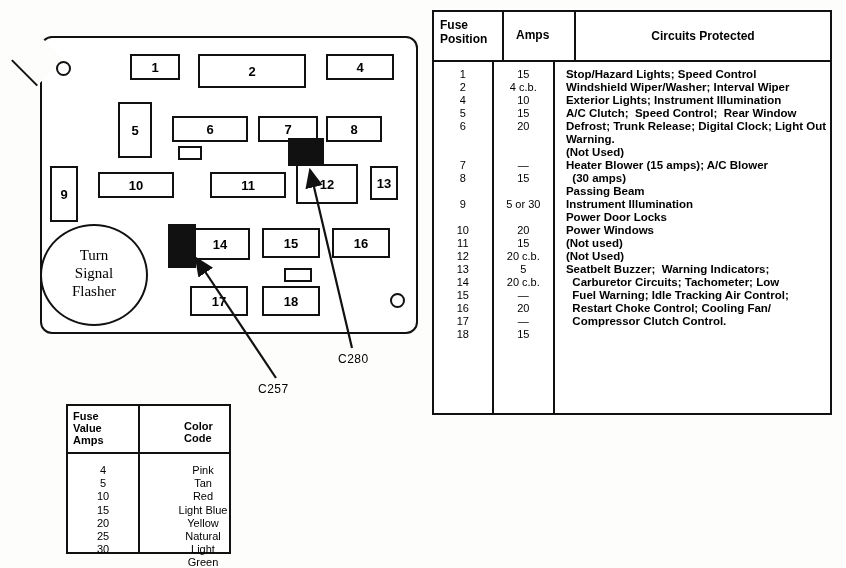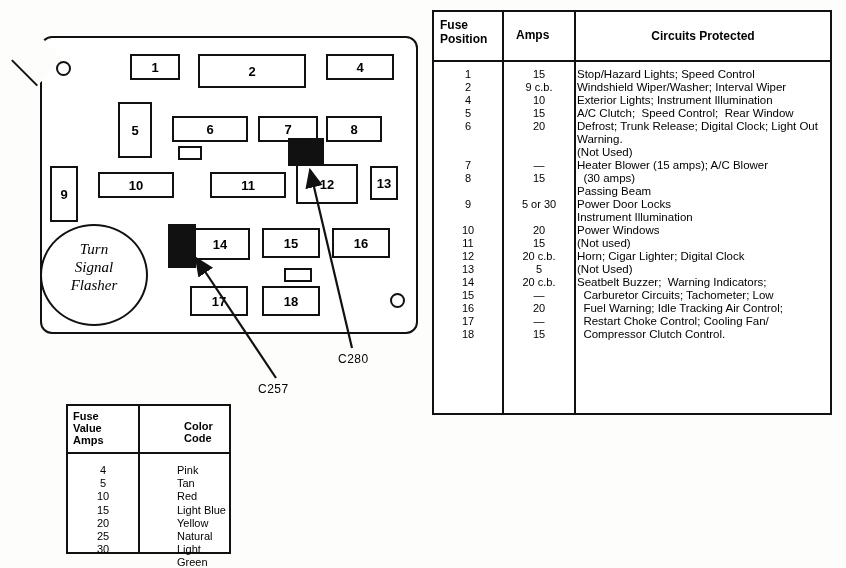--- a/index.html
+++ b/index.html
@@ -58,38 +58,38 @@
     position:absolute;left:66px;top:404px;width:165px;height:150px;
     border:2px solid #111;background:#fff;box-sizing:border-box;
   }
   #colortable .ct-head{display:flex;height:46px;border-bottom:2px solid #111;}
   #colortable .ct-head .c1{width:72px;border-right:2px solid #111;padding:4px 5px;box-sizing:border-box;font-size:11px;font-weight:bold;line-height:12px;}
   #colortable .ct-head .c2{flex:1;padding:14px 5px 4px 7px;box-sizing:border-box;font-size:11px;font-weight:bold;line-height:12px;}
   #colortable .ct-body{display:flex;height:100px;}
   #colortable .ct-body .c1{width:72px;border-right:2px solid #111;box-sizing:border-box;padding:10px 0 0 0;}
   #colortable .ct-body .c2{flex:1;box-sizing:border-box;padding:10px 0 0 7px;}
   #colortable .row-v{font-size:11px;line-height:13.2px;text-align:center;}
-  #colortable .row-c{font-size:11px;line-height:13.2px;text-align:left;margin-left:30px;}
+  #colortable .row-c{font-size:11px;line-height:13.2px;text-align:center;margin-left:30px;}
 
   
   #chart{
     position:absolute;left:432px;top:10px;width:400px;height:405px;
     border:2px solid #111;background:#fff;box-sizing:border-box;
   }
   #chart .hdr{display:flex;height:48px;border-bottom:2px solid #111;}
   #chart .hdr .h1{width:70px;border-right:2px solid #111;box-sizing:border-box;
      font-size:12px;font-weight:bold;line-height:14px;padding:6px 0 0 6px;}
   #chart .hdr .h2{width:72px;border-right:2px solid #111;box-sizing:border-box;
      font-size:12px;font-weight:bold;line-height:14px;padding:16px 0 0 12px;}
   #chart .hdr .h3{flex:1;box-sizing:border-box;font-size:12px;font-weight:bold;
      display:flex;align-items:center;justify-content:center;}
   #chart .body{display:flex;height:353px;}
   #chart .col1{width:70px;border-right:2px solid #111;box-sizing:border-box;padding-top:6px;}
   #chart .col2{width:72px;border-right:2px solid #111;box-sizing:border-box;padding-top:6px;}
-  #chart .col3{flex:1;box-sizing:border-box;padding:6px 4px 0 1px;}
+  #chart .col3{flex:1;box-sizing:border-box;padding:6px 4px 0 11px;font-weight:bold;}
   .r-pos{font-size:11px;line-height:13px;text-align:center;font-family:"Liberation Sans",sans-serif;}
   .r-amp{font-size:11px;line-height:13px;text-align:center;font-family:"Liberation Sans",sans-serif;}
   .r-cir{font-size:11.5px;line-height:13px;text-align:left;font-family:"Liberation Sans",sans-serif;white-space:pre;}
   .spacer{height:13px;}
 </style>
 </head>
 <body>
 
 <div class="root">
 
@@ -122,21 +122,21 @@
     <div class="fuse" style="left:160px;top:258px;width:58px;height:30px;">17</div>
     <div class="fuse" style="left:232px;top:258px;width:58px;height:30px;">18</div>
 
     <div class="notch" style="left:148px;top:118px;width:24px;height:14px;"></div>
     <div class="notch" style="left:254px;top:240px;width:28px;height:14px;"></div>
 
     <div class="blackblock" style="left:258px;top:110px;width:36px;height:28px;"></div>
     <div class="blackblock" style="left:138px;top:196px;width:28px;height:44px;"></div>
 
     <div class="flasher" style="left:10px;top:196px;width:108px;height:102px;"></div>
-    <div class="flasher-label" style="left:22px;top:212px;width:84px;white-space:pre-line;font-style:italic;">Turn
+    <div class="flasher-label" style="left:22px;top:218px;width:84px;white-space:pre-line;">Turn
 Signal
 Flasher</div>
 
     <svg style="position:absolute;left:0;top:0;width:400px;height:345px;overflow:visible;">
       <defs>
         <marker id="ah" markerWidth="10" markerHeight="10" refX="8" refY="4" orient="auto">
           <path d="M0,0 L9,4 L0,8 z" fill="#111"></path>
         </marker>
       </defs>
       <line x1="322" y1="320" x2="280" y2="142" stroke="#111" stroke-width="2.2" marker-end="url(#ah)"></line>
@@ -204,21 +204,21 @@
         <div class="r-pos">13</div>
         <div class="r-pos">14</div>
         <div class="r-pos">15</div>
         <div class="r-pos">16</div>
         <div class="r-pos">17</div>
         <div class="r-pos">18</div>
       </div>
 
       <div class="col2">
         <div class="r-amp">15</div>
-        <div class="r-amp">9 c.b.</div>
+        <div class="r-amp">4 c.b.</div>
         <div class="r-amp">10</div>
         <div class="r-amp">15</div>
         <div class="r-amp">20</div>
         <div class="spacer"></div>
         <div class="spacer"></div>
         <div class="r-amp">—</div>
         <div class="r-amp">15</div>
         <div class="spacer"></div>
         <div class="r-amp">5 or 30</div>
         <div class="spacer"></div>
@@ -237,25 +237,24 @@
         <div class="r-cir">Stop/Hazard Lights; Speed Control</div>
         <div class="r-cir">Windshield Wiper/Washer; Interval Wiper</div>
         <div class="r-cir">Exterior Lights; Instrument Illumination</div>
         <div class="r-cir">A/C Clutch;  Speed Control;  Rear Window
 Defrost; Trunk Release; Digital Clock; Light Out
 Warning.</div>
         <div class="r-cir">(Not Used)</div>
         <div class="r-cir">Heater Blower (15 amps); A/C Blower
   (30 amps)</div>
         <div class="r-cir">Passing Beam</div>
+        <div class="r-cir">Instrument Illumination</div>
         <div class="r-cir">Power Door Locks</div>
-        <div class="r-cir">Instrument Illumination</div>
         <div class="r-cir">Power Windows</div>
         <div class="r-cir">(Not used)</div>
-        <div class="r-cir">Horn; Cigar Lighter; Digital Clock</div>
         <div class="r-cir">(Not Used)</div>
         <div class="r-cir">Seatbelt Buzzer;  Warning Indicators;
   Carburetor Circuits; Tachometer; Low
   Fuel Warning; Idle Tracking Air Control;
   Restart Choke Control; Cooling Fan/
   Compressor Clutch Control.</div>
       </div>
     </div>
   </div>
 

